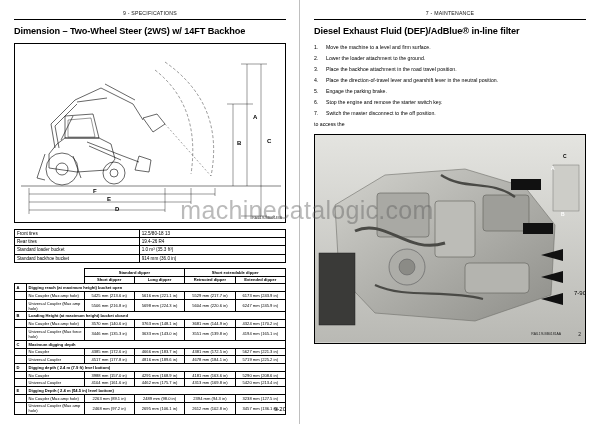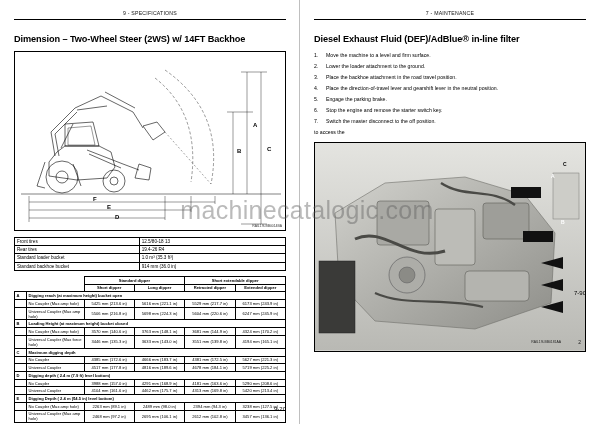--- a/index.html
+++ b/index.html
@@ -43,21 +43,21 @@
     font-size: 5.2px;
     color: #111;
     text-align: center;
     letter-spacing: 0.2px;
     border-bottom: 0.6px solid #000;
     padding-bottom: 2.5px;
   }
   .page-title {
     font-size: 9.2px;
     font-weight: bold;
-    margin-top: 14px;
+    margin-top: 6px;
     letter-spacing: -0.1px;
   }
   .footer {
     position: absolute;
     bottom: 2px;
     right: 0;
     font-size: 6px;
   }
   
   .drawing-box {

